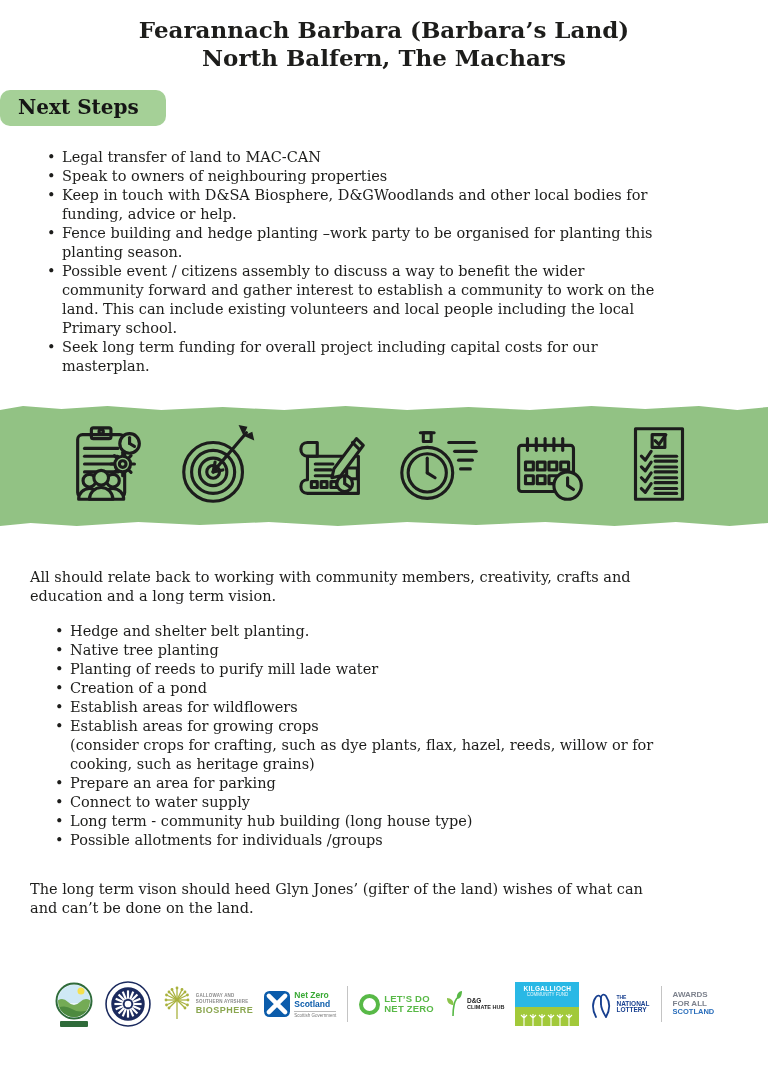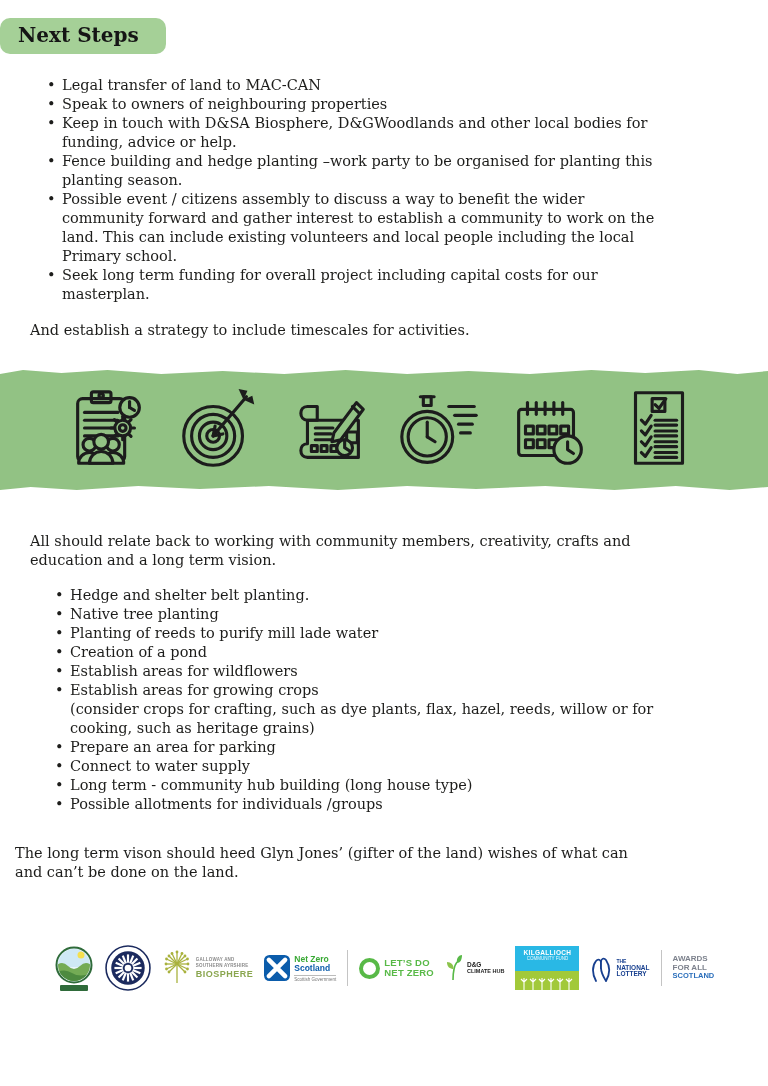--- a/index.html
+++ b/index.html
@@ -23,21 +23,21 @@
 
   
   .badge{margin:18px 0 0 0;width:fit-content;background:var(--badge);
          border-radius:10px;padding:5px 27px 7px 18px;
          font-weight:bold;font-size:20px;color:#151515;}
 
   
   p{margin:0;font-size:14.5px;line-height:19px;}
   .p-closing{margin:17px 30px 0 30px;}
   .p-intro{margin:40px 28px 0 30px;}
-  .p-final{margin:30px 28px 0 15px;}
+  .p-final{margin:30px 28px 0 30px;}
   ul.list{margin:22px 0 0 0;padding:0 12px 0 46px;}
   ul.list2{margin-top:16px;margin-left:8px;}
   ul.list li{list-style:none;position:relative;padding-left:16px;
              font-size:14.5px;line-height:19px;}
   ul.list li::before{content:"\2022";position:absolute;left:1px;top:0;}
 
   
   .banner{
     margin-top:28px;width:768px;height:124px;background:var(--banner);
     display:flex;align-items:center;justify-content:center;gap:16px;
@@ -75,20 +75,24 @@
   .lot2,.lot3{font-size:6.5px;font-weight:bold;}
   .awards div{line-height:8.5px;}
   .aw1,.aw2{font-size:8px;font-weight:bold;color:#7d828d;}
   .aw3{font-size:7.5px;font-weight:bold;color:#2a6ebb;}
 </style>
 </head>
 <body>
 
 <div class="page">
 
+  <h1 class="title">
+    <span>Fearannach Barbara (Barbara’s Land)</span>
+    <span>North Balfern, The Machars</span>
+  </h1>
 
   <div class="badge">Next Steps</div>
 
   <ul class="list">
 
       <li><span class="pre">Legal transfer of land to MAC-CAN</span></li>
 
       <li><span class="pre">Speak to owners of neighbouring properties</span></li>
 
       <li><span class="pre">Keep in touch with D&amp;SA Biosphere, D&amp;GWoodlands and other local bodies for
@@ -99,21 +103,20 @@
 
       <li><span class="pre">Possible event / citizens assembly to discuss a way to benefit the wider
 community forward and gather interest to establish a community to work on the
 land. This can include existing volunteers and local people including the local
 Primary school.</span></li>
 
       <li><span class="pre">Seek long term funding for overall project including capital costs for our
 masterplan.</span></li>
     </ul>
 
-  <p class="p-closing pre">And establish a strategy to include timescales for activities.</p>
 
   <div class="banner">
 
     <svg class="ic" width="94" height="96" viewBox="0 0 96 96">
       <rect x="16" y="16" width="48" height="64" rx="5"></rect>
       <rect x="30" y="9" width="20" height="11" rx="2"></rect>
       <circle cx="40" cy="13" r="2.2"></circle>
       <line x1="23" y1="30" x2="57" y2="30"></line>
       <line x1="23" y1="38" x2="57" y2="38"></line>
       <line x1="23" y1="46" x2="57" y2="46"></line>

